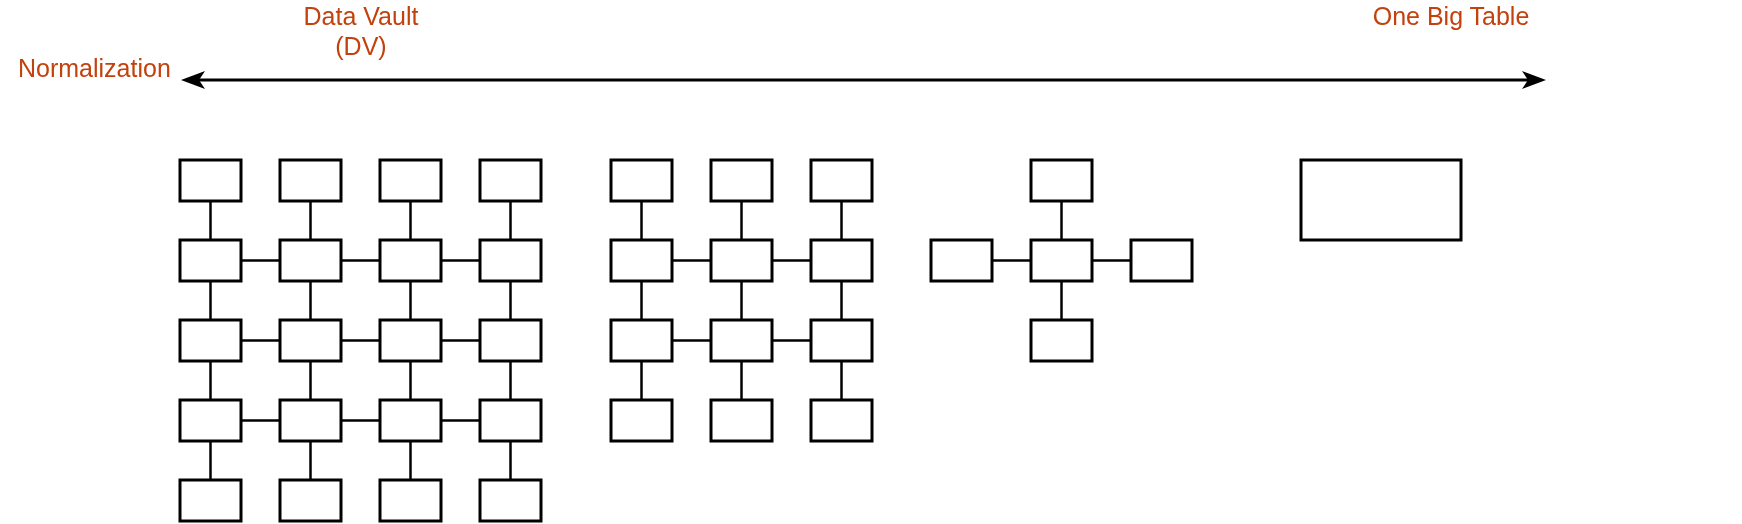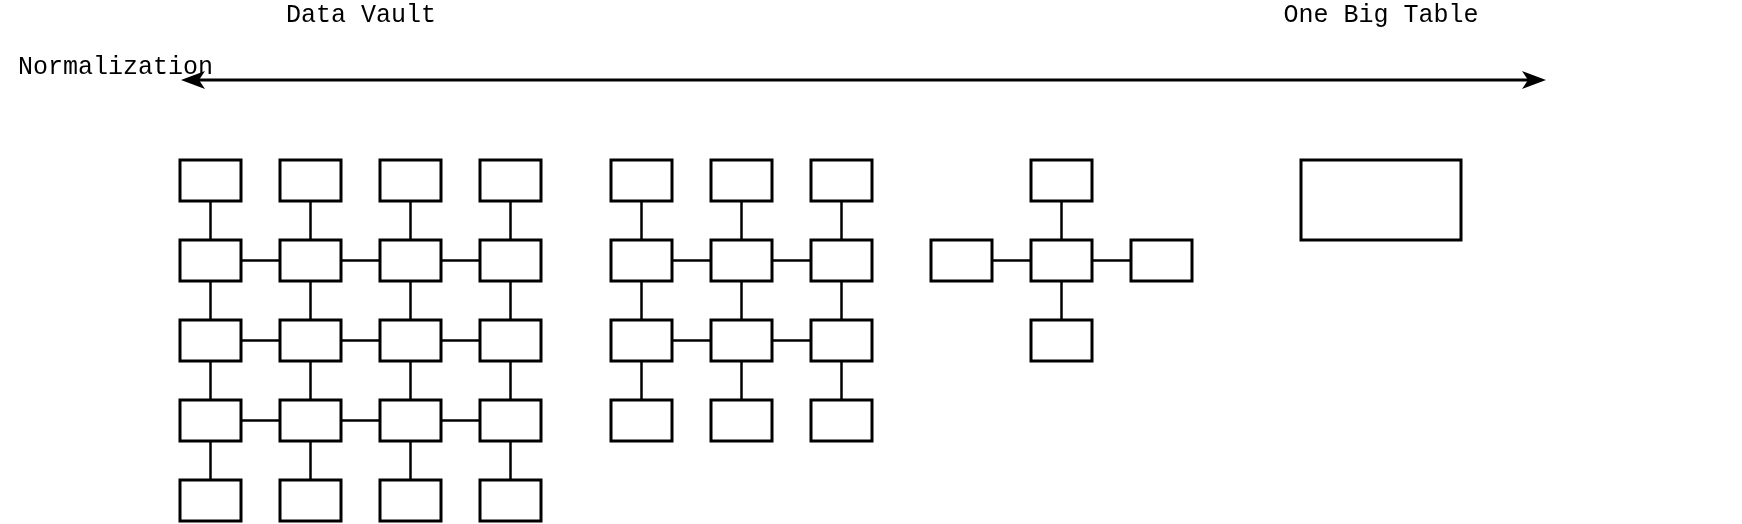--- a/index.html
+++ b/index.html
@@ -7,35 +7,34 @@
     position: relative;
     width: 1742px;
     height: 524px;
     background: #ffffff;
     font-family: "Liberation Sans", sans-serif;
     overflow: hidden;
   }
   #scene { position: absolute; left: 0; top: 0; }
   .label {
     position: absolute;
-    color: #000000;
+    color: #c2410c;
     font-size: 25px;
     line-height: 30px;
     white-space: nowrap;
-    font-family: Liberation Mono, monospace;
   }
   .label.top {
     top: 1px;
     width: 300px;
     text-align: center;
   }
   .label.top.dv  { left: 211px; }   
   .label.top.tnf { left: 591px; }   
   .label.top.dim { left: 911px; }   
-  .label.top.obt { left: 1231px; }  
+  .label.top.obt { left: 1301px; }  
   .label.side.left  { left: 18px;  top: 53px; }
   .label.side.right { right: 2px; top: 56px; }
 </style>
 </head>
 <body>
 
 <div class="canvas">
   <svg id="scene" width="1742" height="524" viewBox="0 0 1742 524">
       <line x1="199" y1="80" x2="1528" y2="80" stroke="#000000" stroke-width="3"></line>
       <polygon points="181,80 205,71 199,80 205,89" fill="#000000"></polygon>
@@ -120,20 +119,21 @@
       <rect x="1031" y="320" width="61" height="41" fill="#ffffff" stroke="#000000" stroke-width="3"></rect>
       <rect x="1031" y="240" width="61" height="41" fill="#ffffff" stroke="#000000" stroke-width="3"></rect>
       <rect x="1301" y="160" width="160" height="80" fill="#ffffff" stroke="#000000" stroke-width="3"></rect>
     </svg>
 
   <div class="label side left">Normalization</div>
 
 
   <div class="label top dv">
     <div>Data Vault</div>
+    <div>(DV)</div>
   </div>
 
 
   <div class="label top dim">
   </div>
 
   <div class="label top obt">
     <div>One Big Table</div>
   </div>
 </div>

